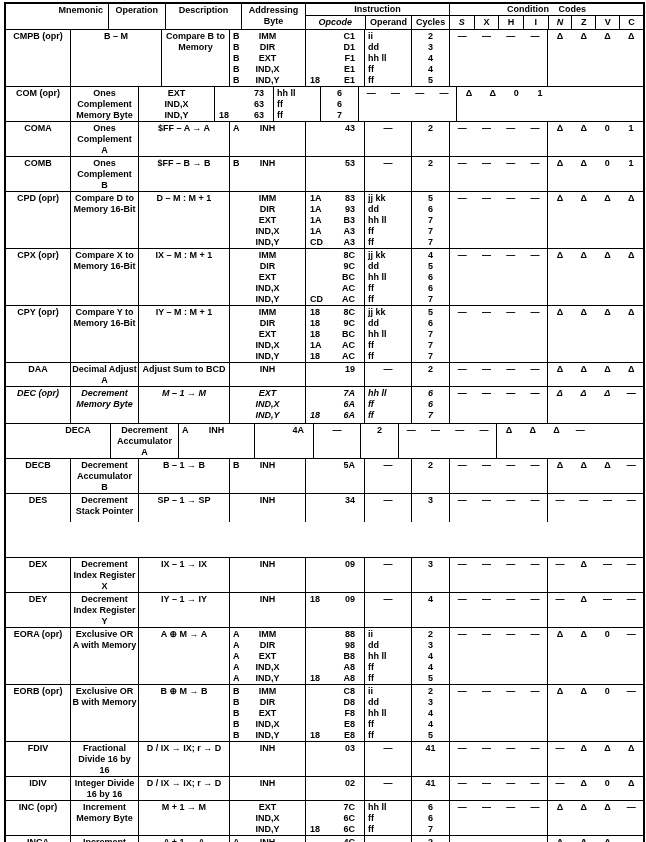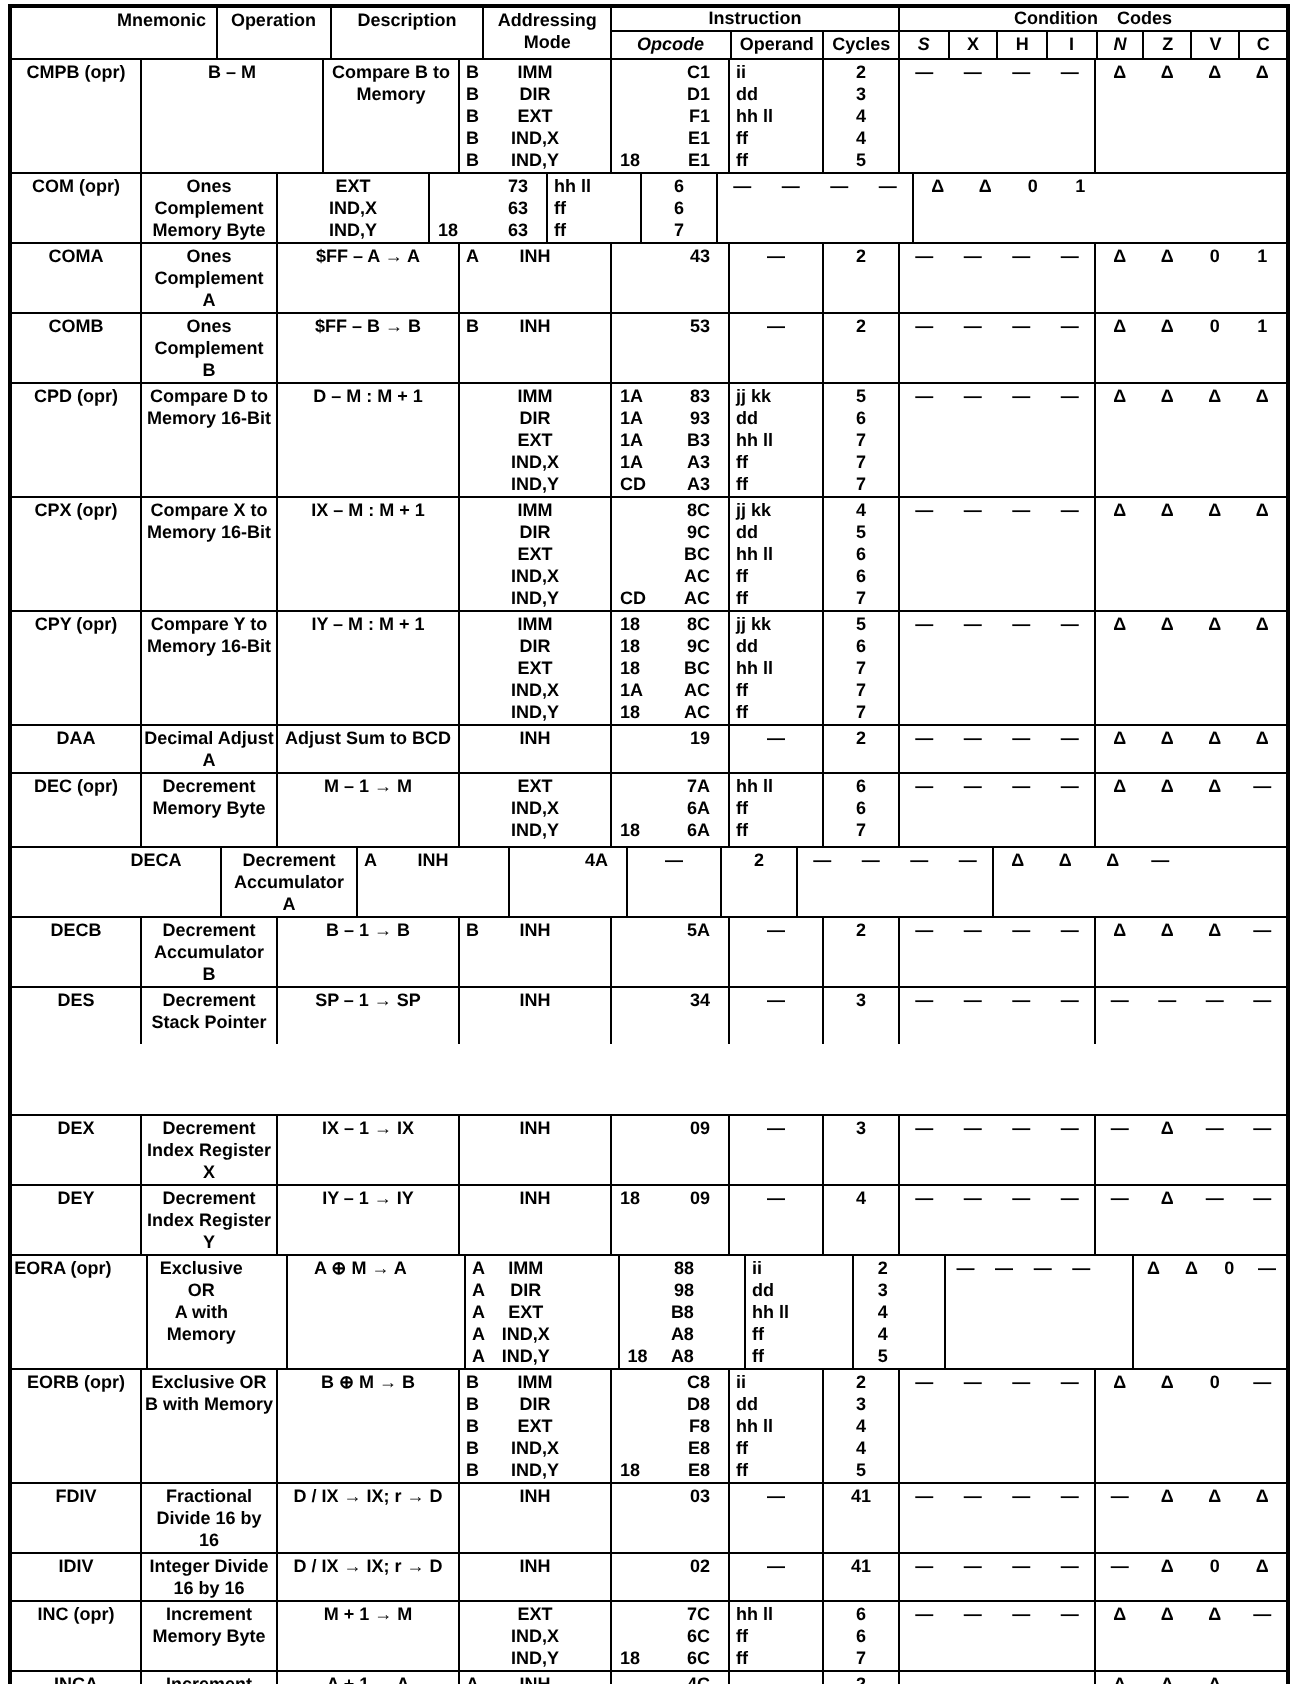--- a/index.html
+++ b/index.html
@@ -86,21 +86,21 @@
 </head>
 <body>
 
 <div class="table">
   <div class="header">
     <div class="hcell c-mn">Mnemonic</div>
     <div class="hcell c-op">Operation</div>
     <div class="hcell c-de">Description</div>
     <div class="hcell c-ad">
       <div>Addressing</div>
-      <div>Mode</div>
+      <div>Byte</div>
     </div>
     <div class="hgroup ins">
       <div class="htop">Instruction</div>
       <div class="hbot">
         <div class="hsub c-oc">Opcode</div>
         <div class="hsub c-or">Operand</div>
         <div class="hsub c-cy">Cycles</div>
       </div>
     </div>
     <div class="hgroup cc">
@@ -453,21 +453,21 @@
           <span>—</span>
         </div>
     <div class="cell cc4 ccr">
           <span>Δ</span>
           <span>Δ</span>
           <span>Δ</span>
           <span>Δ</span>
         </div>
   </div>
 
-  <div class="row" style="min-height: 37px;">
+  <div class="row" style="min-height: 37px; font-style: italic;">
     <div class="cell c-mn">DEC (opr)</div>
     <div class="cell c-op">
           <div>Decrement</div>
           <div>Memory Byte</div>
         </div>
     <div class="cell c-de">M – 1 → M</div>
     <div class="cell c-ad">
           <div class="ad-line"><span class="mode">EXT</span></div>
           <div class="ad-line"><span class="mode">IND,X</span></div>
           <div class="ad-line"><span class="mode">IND,Y</span></div>
@@ -662,21 +662,21 @@
           <span>—</span>
         </div>
     <div class="cell cc4 ccr">
           <span>—</span>
           <span>Δ</span>
           <span>—</span>
           <span>—</span>
         </div>
   </div>
 
-  <div class="row" style="min-height: 55px; gap: 16px;">
+  <div class="row" style="min-height: 55px;">
     <div class="cell c-mn">EORA (opr)</div>
     <div class="cell c-op">
           <div>Exclusive OR</div>
           <div>A with Memory</div>
         </div>
     <div class="cell c-de">A ⊕ M → A</div>
     <div class="cell c-ad">
           <div class="ad-line"><span class="reg">A</span><span class="mode">IMM</span></div>
           <div class="ad-line"><span class="reg">A</span><span class="mode">DIR</span></div>
           <div class="ad-line"><span class="reg">A</span><span class="mode">EXT</span></div>

